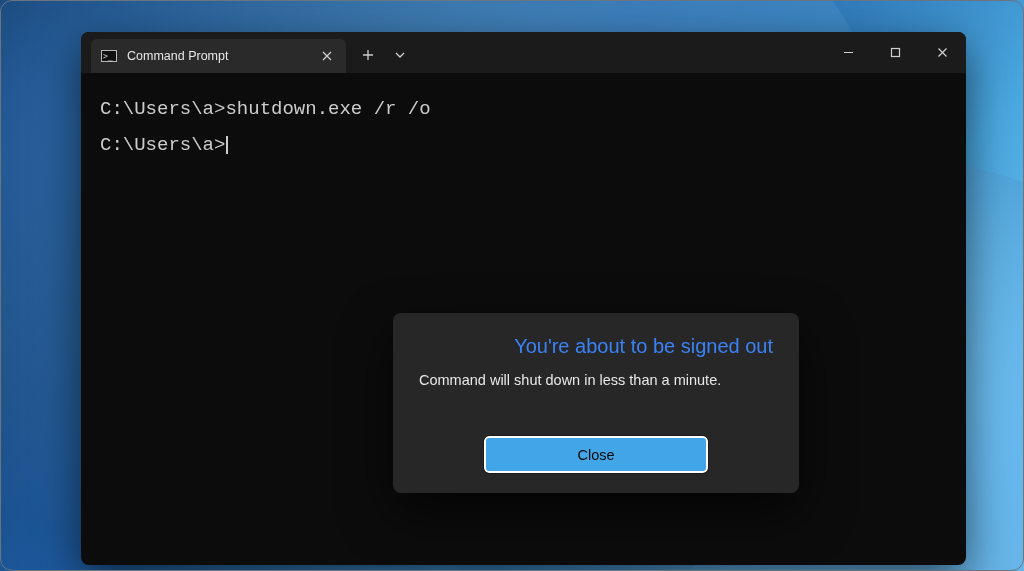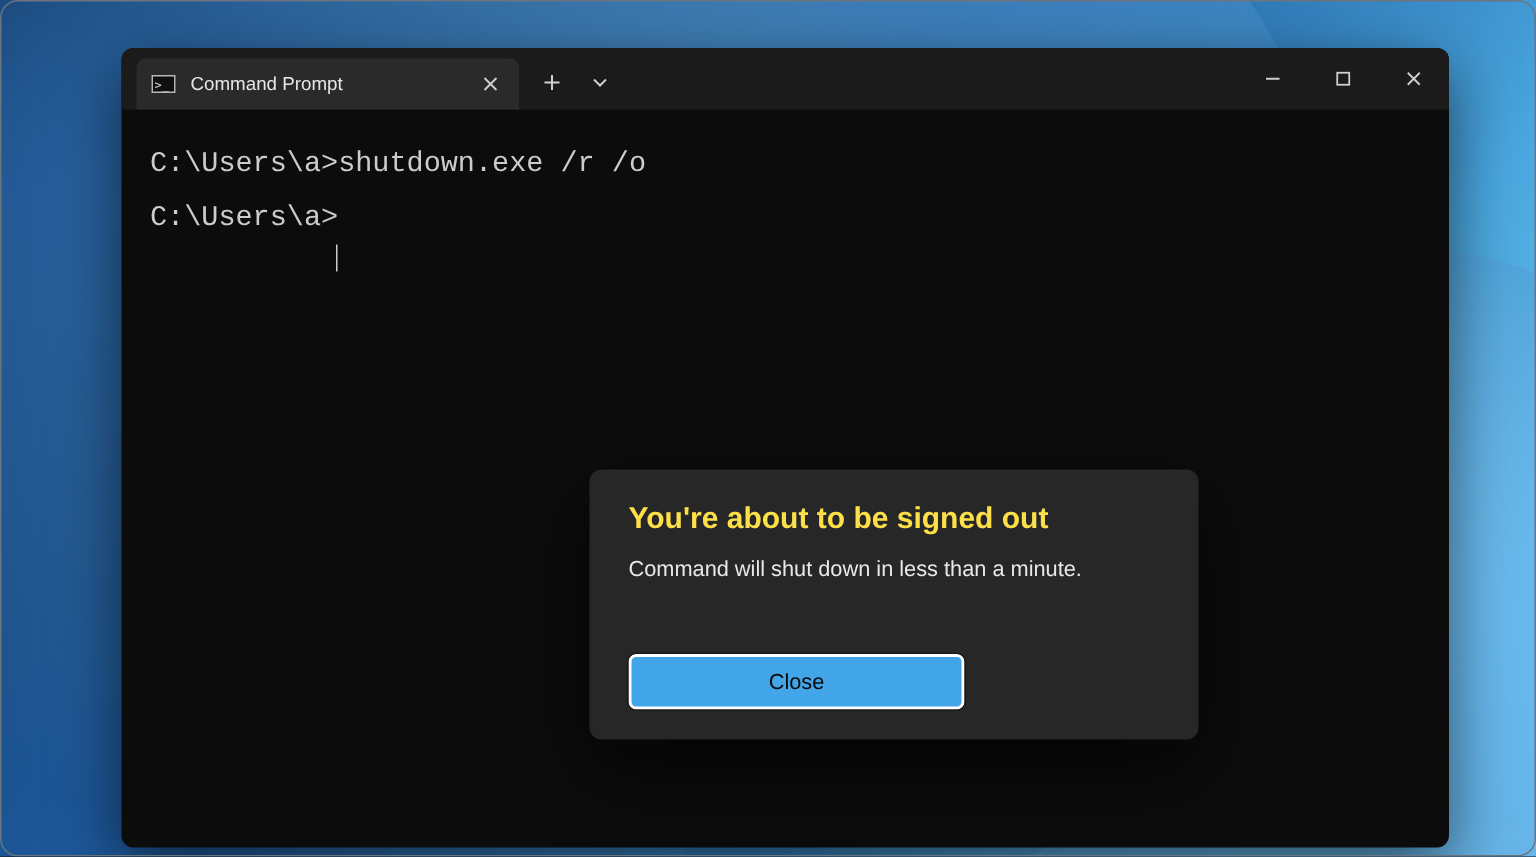--- a/index.html
+++ b/index.html
@@ -134,53 +134,54 @@
     }
     .win-btn svg { stroke: #cfcfcf; fill: none; }
     .terminal-body {
       padding: 18px 19px;
       font-family: Consolas, 'Courier New', monospace;
       font-size: 19px;
       color: #cccccc;
       line-height: 1.9;
     }
     .terminal-line { white-space: pre; }
-    .cursor-line { display: inline-flex; align-items: flex-end; flex-direction: column; }
+    .cursor-line { display: inline-flex; align-items: center; }
     .text-cursor {
       display: inline-block;
       width: 1.5px;
       height: 18px;
       background: #cccccc;
       margin-left: 1px;
       vertical-align: middle;
     }
     .dialog {
       position: absolute;
       left: 393px;
       top: 313px;
       width: 406px;
       background: #272727;
       border-radius: 8px;
       box-shadow: 0 20px 50px rgba(0,0,0,0.65);
       z-index: 20;
       padding: 22px 26px 20px 26px;
     }
     .dialog-title {
-      color: #fde047;
+      color: #3b82f6;
       font-size: 20px;
-      font-weight: 700;
+      font-weight: 400;
       margin-bottom: 14px;
+      text-align: right;
     }
     .dialog-body {
       color: #e8e8e8;
       font-size: 14.5px;
       font-weight: 400;
       margin-bottom: 48px;
     }
-    .dialog-actions { display: flex; justify-content: flex-start; }
+    .dialog-actions { display: flex; justify-content: center; }
     .close-btn {
       width: 224px;
       height: 37px;
       background: #42a5e8;
       border: 2px solid #ffffff;
       outline: 1.5px solid #1a1a1a;
       border-radius: 5px;
       color: #0a0a0a;
       font-size: 14.5px;
       font-family: 'Segoe UI', Arial, sans-serif;

